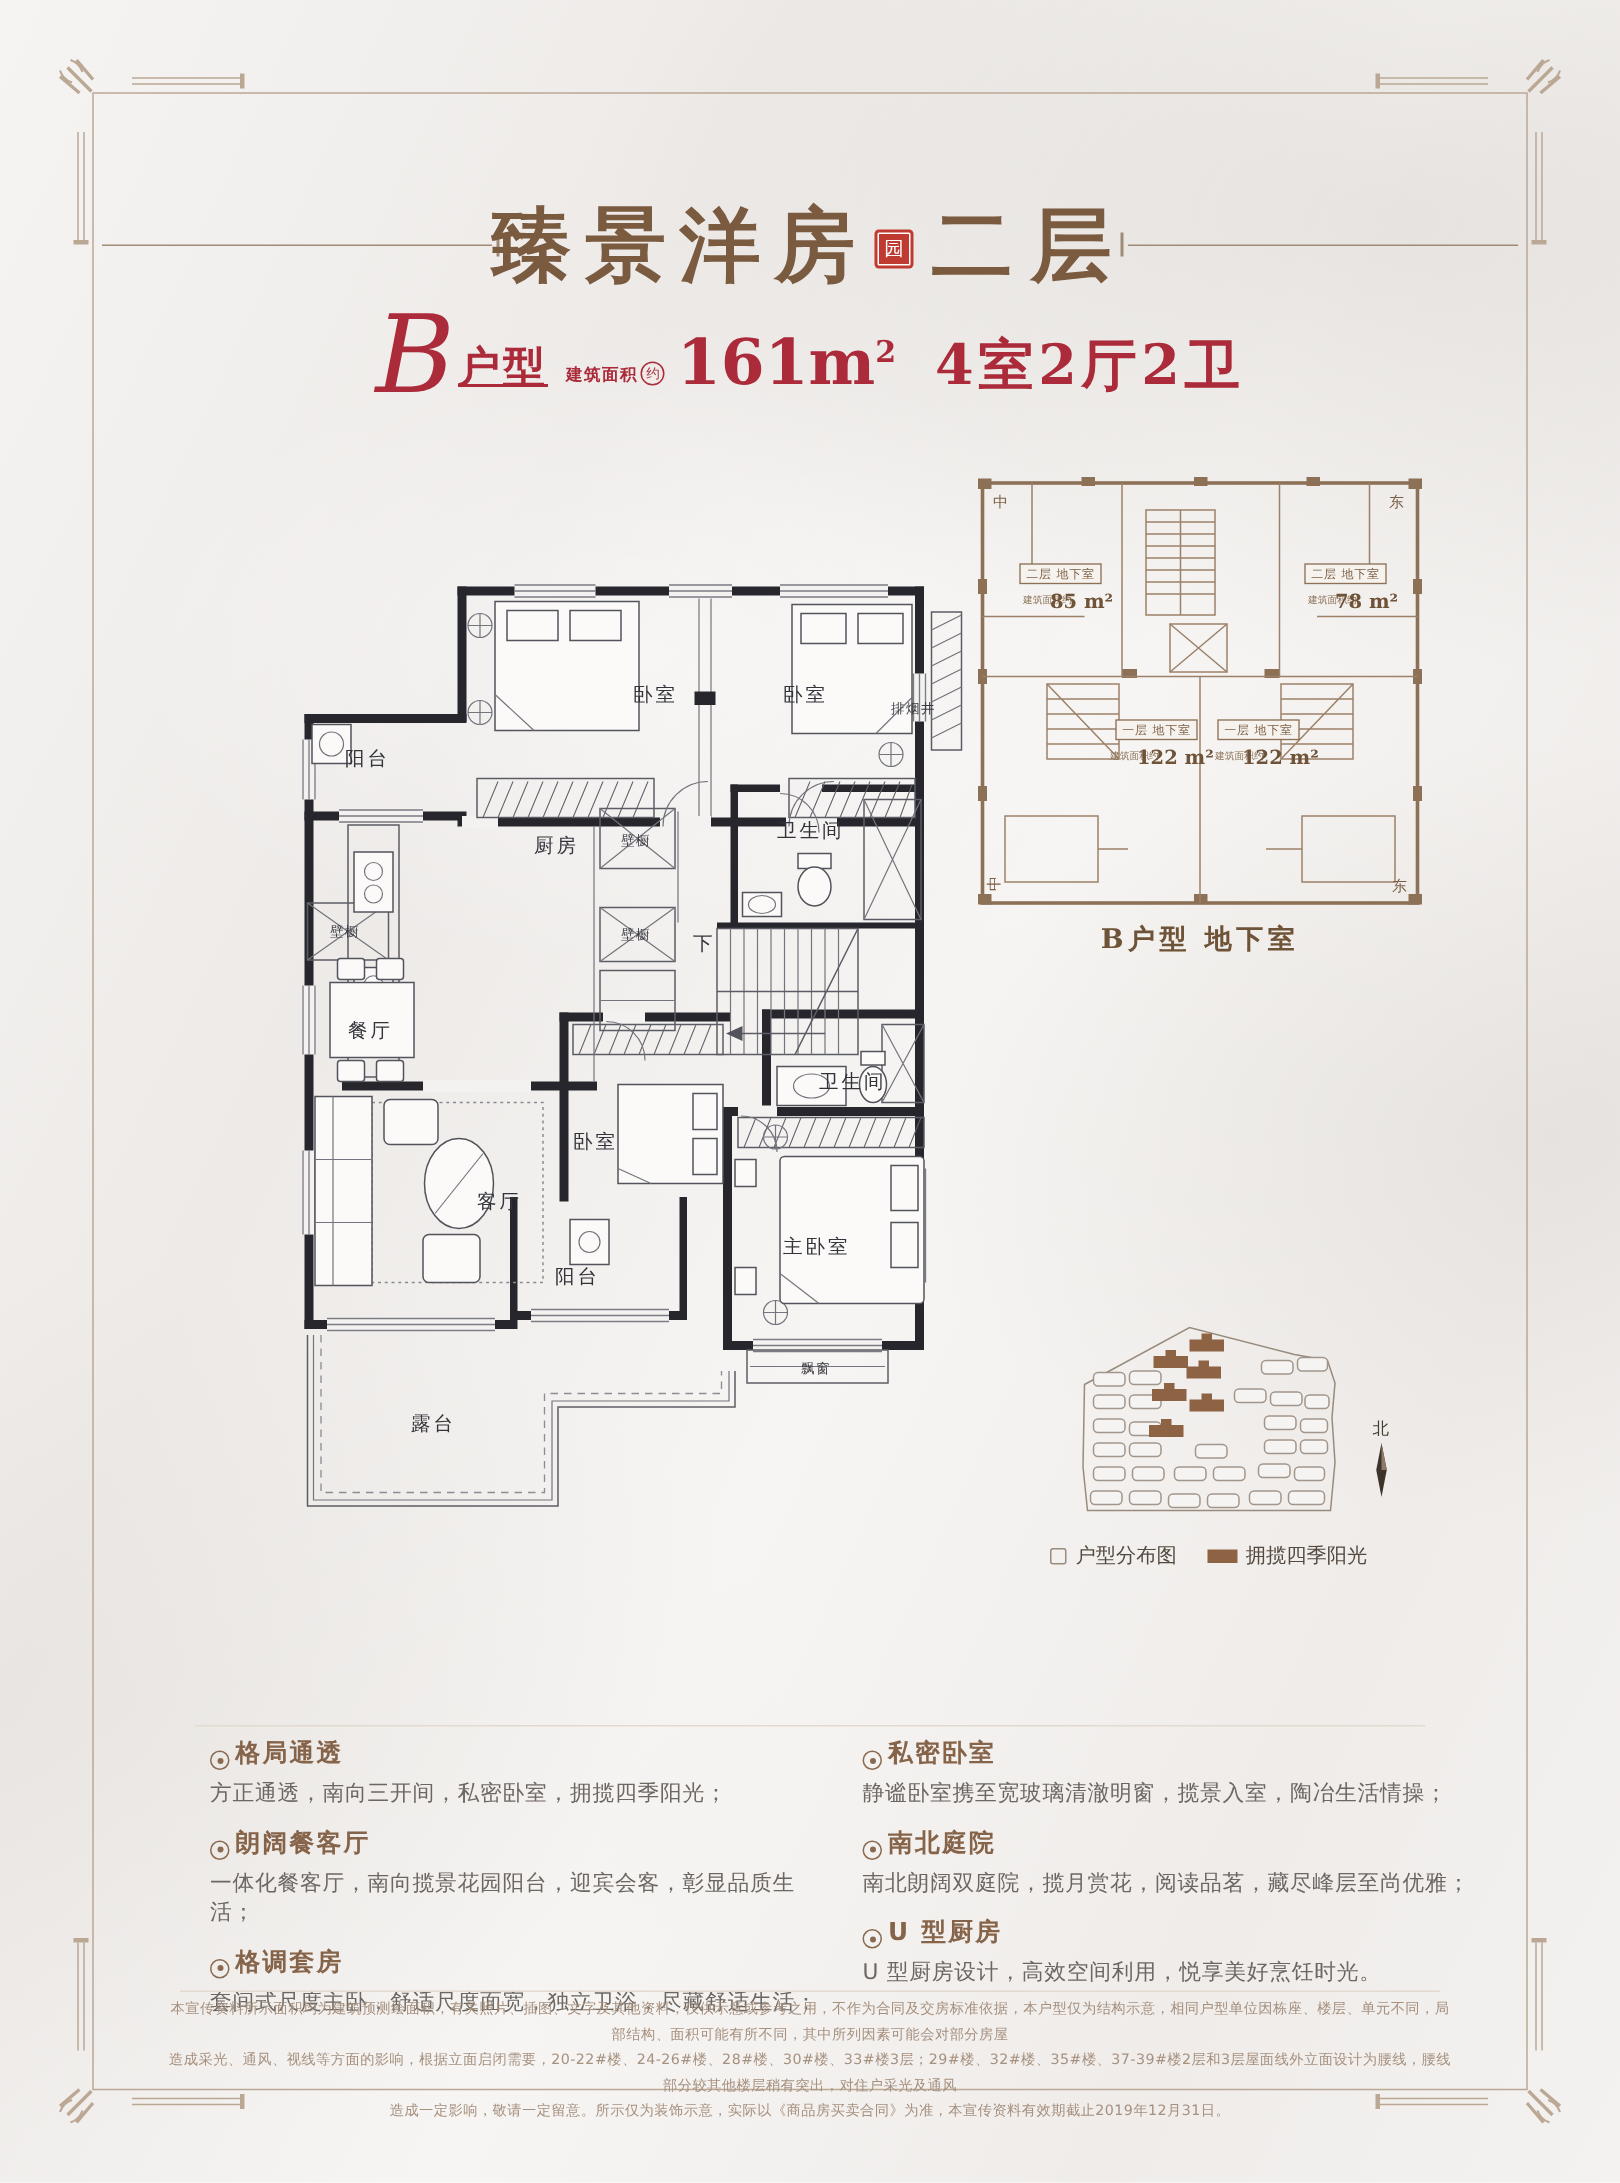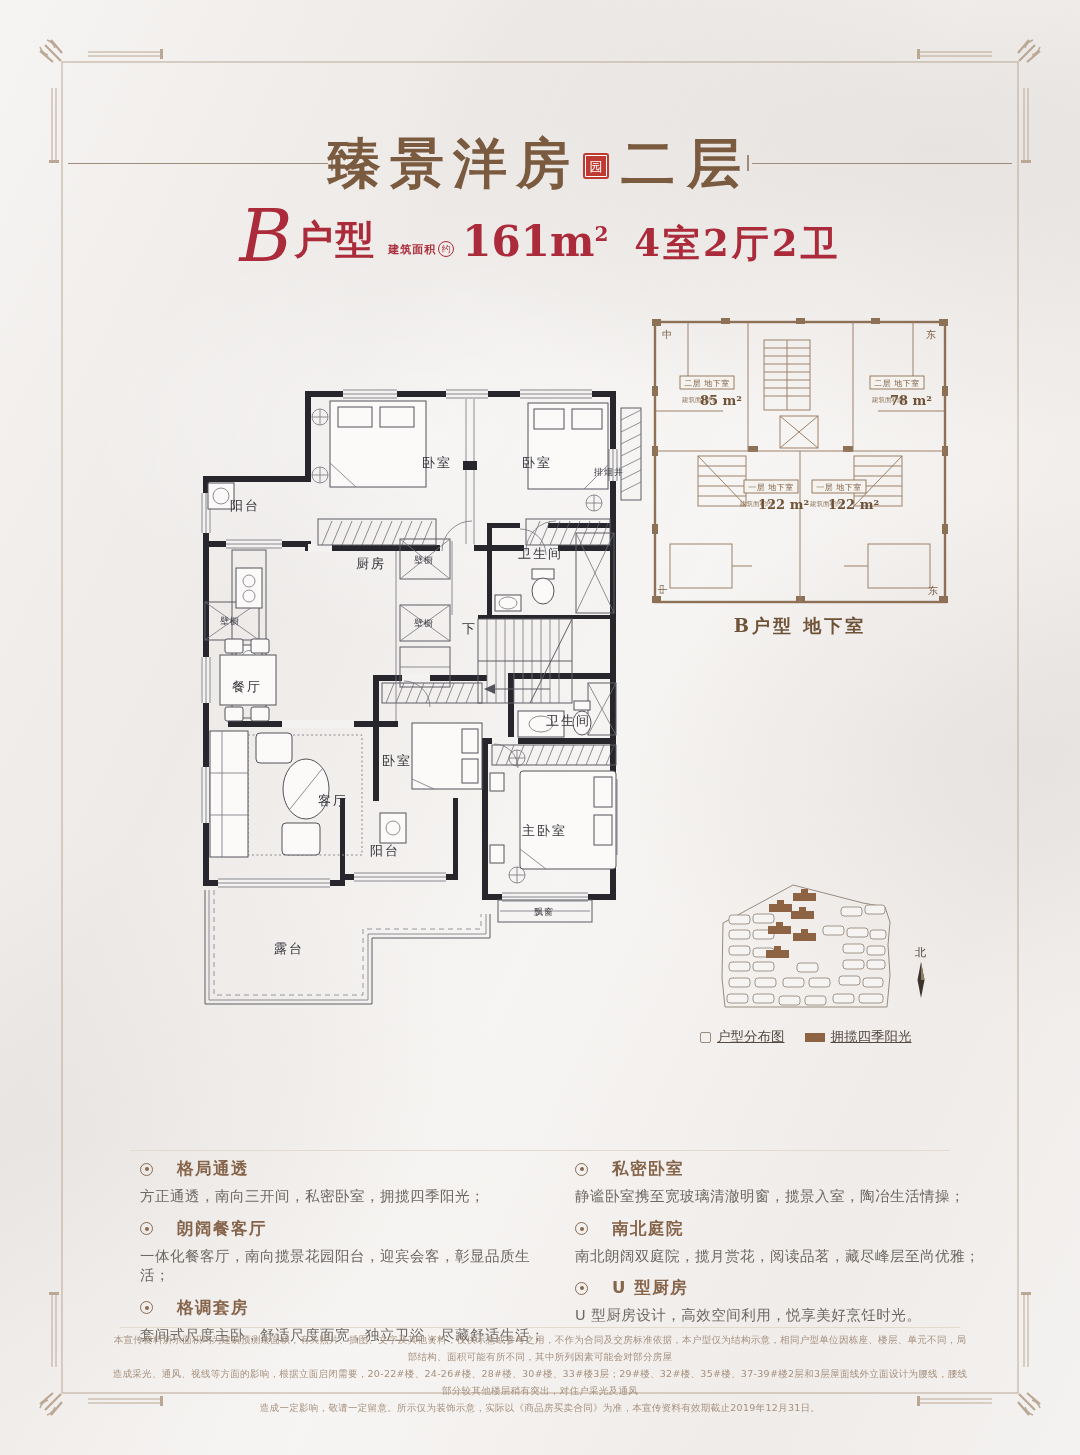--- a/index.html
+++ b/index.html
@@ -28,21 +28,21 @@
   .floor-title{letter-spacing:12px;}
   .seal{width:26px;height:26px;background:#bf3a31;border-radius:3px;margin:6px 12px 0 4px;
     display:flex;align-items:center;justify-content:center;box-shadow:inset 0 0 0 2px #bf3a31, inset 0 0 0 3px #fff;}
   .seal span{color:#fff;font-size:13px;line-height:1;}
   .hline{height:1px;background:#a08c76;top:163px;}
   .hline-cap{width:2px;height:16px;background:#a08c76;top:155px;}
 
   
   .unit-row{left:0;top:196px;width:1080px;height:70px;display:flex;align-items:flex-end;justify-content:center;color:#ab2b3a;}
   .unit-letter{font-family:"DejaVu Serif","Liberation Serif",serif;font-style:italic;font-size:72px;line-height:.82;margin-right:2px;}
-  .unit-type{font-family:"DejaVu Serif","Liberation Serif",serif;font-weight:bold;font-size:39px;line-height:1;padding-bottom:7px;letter-spacing:2px;}
+  .unit-type{font-family:"DejaVu Serif","Liberation Serif",serif;font-weight:bold;font-size:28px;line-height:1;padding-bottom:7px;letter-spacing:2px;text-decoration:underline;}
   .area-stack{display:flex;align-items:flex-end;margin:0 8px 9px 12px;}
   .area-stack .rows{display:flex;flex-direction:row;font-size:11px;font-weight:bold;line-height:1.15;letter-spacing:1px;}
   .approx-circle{width:14px;height:14px;border:1px solid #ab2b3a;border-radius:50%;font-size:9px;display:flex;align-items:center;justify-content:center;margin-left:2px;}
   .unit-area{font-family:"DejaVu Serif","Liberation Serif",serif;font-weight:bold;font-size:42px;line-height:1;padding-bottom:3px;}
   .unit-area sup{font-size:20px;}
   .unit-rooms{font-family:"DejaVu Serif","Liberation Serif",serif;font-weight:bold;font-size:37px;line-height:1;padding-bottom:4px;margin-left:26px;letter-spacing:3px;}
 
   
   .main-plan{left:190px;top:383px;}
   .base-plan{left:628px;top:296px;}
@@ -68,32 +68,32 @@
   .bnum{font-family:"DejaVu Serif","Liberation Serif",serif;font-weight:bold;font-size:13px;fill:#6f5338;}
   .bcorner{font-size:10px;fill:#7c5f45;}
   .bcap{font-family:"DejaVu Serif","Liberation Serif",serif;font-weight:bold;font-size:18px;fill:#6f5338;letter-spacing:3px;}
 
   .sline{stroke:#988b7d;stroke-width:1;fill:none;}
   .sbld{stroke:#a2958a;stroke-width:1;fill:#f6f4f2;}
   .sfill{fill:#8d6344;stroke:none;}
   .ntxt{font-size:11px;fill:#453b31;}
 
   
-  .legend-row{left:700px;top:1028px;display:flex;align-items:center;gap:20px;color:#544a40;font-size:13.5px;text-decoration:underline;}
+  .legend-row{left:700px;top:1028px;display:flex;align-items:center;gap:20px;color:#544a40;font-size:13.5px;}
   .legend-item{display:flex;align-items:center;gap:6px;}
   .legend-icon-outline{width:9px;height:9px;border:1.3px solid #9a8b7c;border-radius:2px;}
   .legend-icon-fill{width:20px;height:9px;background:#8d6344;}
 
   
   .hairline{height:1px;background:#e2d9cf;}
   .features-col{width:410px;top:1158px;}
   .features-col.left{left:140px;}
   .features-col.right{left:575px;}
   .feat{margin-bottom:11px;}
-  .feat-head{display:flex;align-items:center;gap:24px;margin-bottom:7px;}
+  .feat-head{display:flex;align-items:flex-end;gap:4px;margin-bottom:7px;}
   .bullet{width:11px;height:11px;border:1.6px solid #8a6a50;border-radius:50%;display:flex;align-items:center;justify-content:center;flex:none;}
   .bullet i{width:4px;height:4px;background:#8a6a50;border-radius:50%;}
   .feat-title{font-size:16.5px;font-weight:bold;color:#86644a;letter-spacing:1.5px;}
   .feat-desc{font-size:14.5px;color:#6d6762;letter-spacing:.5px;line-height:1.35;}
 
   
   .disclaimer{left:110px;top:1331px;width:860px;text-align:center;color:#a6907e;font-size:9.5px;line-height:17px;letter-spacing:.3px;}
 </style>
 </head>
 <body>

